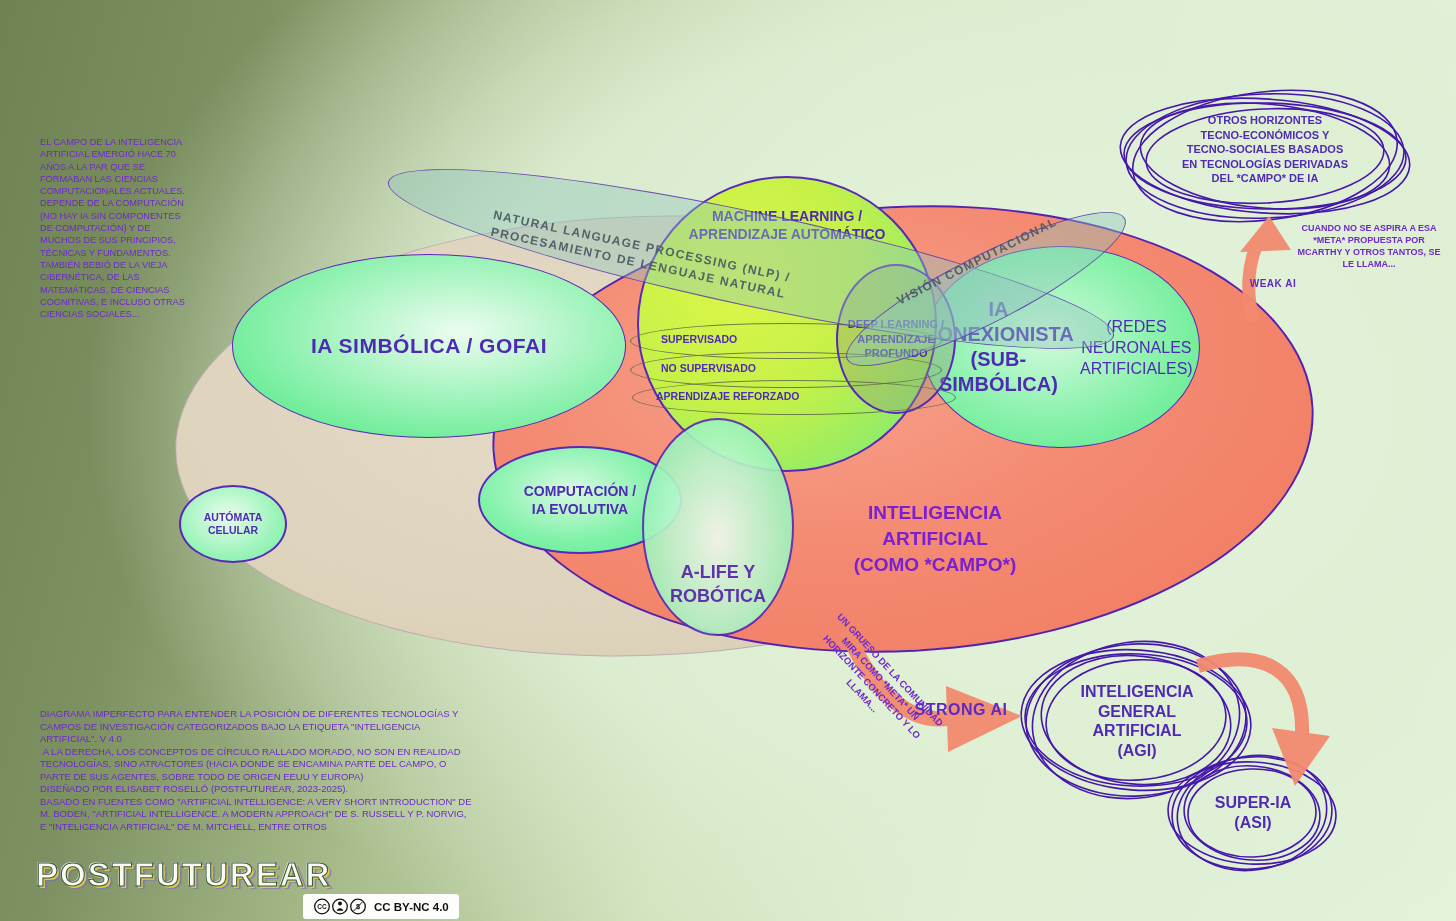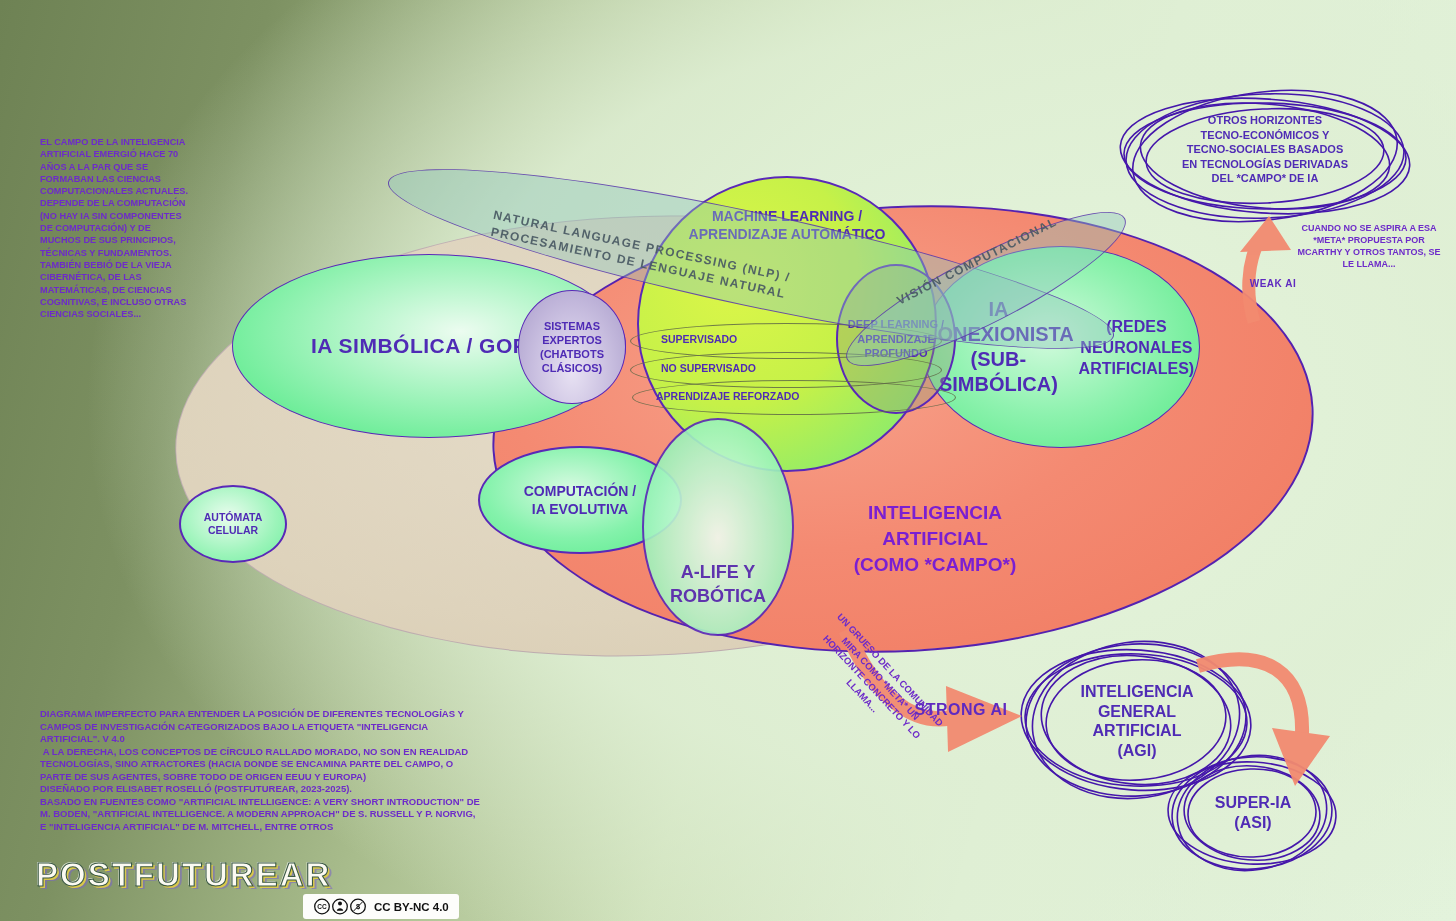--- a/index.html
+++ b/index.html
@@ -7,21 +7,21 @@
   #stage{position:relative;width:1456px;height:921px;overflow:hidden;
     background:
       radial-gradient(ellipse 1150px 820px at 66% 44%, rgba(229,245,221,.95) 0%, rgba(223,239,212,.88) 45%, rgba(223,239,212,0) 76%),
       linear-gradient(104deg,#6e8254 0%,#7d9162 16%,#a9bd8d 34%,#cfe1ba 52%,#dfefd4 70%,#e3f3dc 100%);}
   .abs{position:absolute;}
   .pre{white-space:pre-wrap;}
   .ell{position:absolute;border-radius:50%;display:flex;align-items:center;justify-content:center;text-align:center;}
   .lbl{color:#4f2bb5;font-weight:bold;}
   .title{position:absolute;left:0;right:0;top:33px;text-align:center;font-size:24px;font-weight:bold;
          letter-spacing:.5px;color:#7d1fd2;}
-  .note{color:#6d2bc9;font-weight:bold;}
+  .note{color:#6d2bc9;font-weight:normal;}
   .bandtext{color:rgba(73,89,99,.92);font-weight:bold;letter-spacing:1.4px;text-align:center;}
   svg.overlay{position:absolute;left:0;top:0;z-index:9;pointer-events:none;}
   .scrib-label{position:absolute;text-align:center;color:#4f2bb5;font-weight:bold;z-index:10;}
   .logo{position:absolute;left:36px;top:856px;font-size:33px;font-weight:800;letter-spacing:2px;
         color:#fbfaf2;-webkit-text-stroke:1.1px #3c5a44;
         text-shadow:2px 2px 0 #d9c84b, 4px 3px 0 rgba(122,100,200,.55), -1px -1px 0 rgba(255,255,255,.7);}
   .badge{position:absolute;left:303px;top:894px;background:#fdfdfb;border-radius:3px;padding:4px 10px;
          display:flex;align-items:center;gap:7px;color:#111;font-weight:bold;font-size:11.5px;justify-content:center;}
 </style>
 </head>
@@ -58,21 +58,21 @@
               background:radial-gradient(ellipse at 58% 42%, #ecfcf0 0%, #a5f4bf 42%, #5deb8d 85%, #55e886 100%);
               border:1.5px solid #5a28b8;">
     <span class="lbl" style="font-size:21px;font-weight:600;letter-spacing:.5px;">IA SIMBÓLICA / GOFAI</span>
   </div>
 
   <div class="ell" style="left:922px;top:246px;width:276px;height:200px;z-index:3;flex-direction:row;
               background:radial-gradient(ellipse at 45% 45%, #d2fadd 0%, #8df2ae 50%, #58e988 95%);
               border:1.5px solid #5a28b8;align-items:center;">
     <span class="lbl pre" style="font-size:20px;font-weight:600;line-height:25px;">IA CONEXIONISTA
 (SUB-SIMBÓLICA)</span>
-    <span class="lbl pre" style="font-size:16px;font-weight:700;line-height:21px;">(REDES NEURONALES
+    <span class="lbl pre" style="font-size:16px;font-weight:400;line-height:21px;">(REDES NEURONALES
 ARTIFICIALES)</span>
   </div>
 
   <div class="ell" style="left:179px;top:485px;width:104px;height:74px;z-index:4;
               background:radial-gradient(ellipse at 45% 40%, #e9fcee 0%, #9cf4ba 60%, #6fefa0 100%);
               border:2px solid #5a28b8;">
     <span class="lbl pre" style="font-size:10.5px;line-height:13.5px;">AUTÓMATA
 CELULAR</span>
   </div>
 
@@ -89,28 +89,20 @@
   <div class="abs lbl pre" style="left:652px;top:207px;width:270px;text-align:center;font-size:14px;line-height:18px;z-index:5;">MACHINE LEARNING /
 APRENDIZAJE AUTOMÁTICO</div>
 
   <div class="ell" style="left:836px;top:264px;width:116px;height:146px;z-index:6;
               background:rgba(148,158,118,.38);border:2px solid #5a28b8;">
     <span class="lbl pre" style="font-size:11px;line-height:14.5px;">DEEP LEARNING /
 APRENDIZAJE
 PROFUNDO</span>
   </div>
 
-  <div class="ell" style="left:518px;top:290px;width:106px;height:112px;z-index:6;
-              background:radial-gradient(ellipse at 50% 72%, #e8e2f3 0%, #c9bfe0 50%, #a99cca 100%);
-              border:1.5px solid #5a28b8;">
-    <span class="lbl pre" style="font-size:11px;line-height:14px;">SISTEMAS
-EXPERTOS
-(CHATBOTS
-CLÁSICOS)</span>
-  </div>
 
   <div class="ell" style="left:630px;top:323px;width:310px;height:34px;z-index:6;border:1px solid rgba(95,105,70,.85);"></div>
   <div class="ell" style="left:630px;top:352px;width:310px;height:34px;z-index:6;border:1px solid rgba(95,105,70,.85);"></div>
   <div class="ell" style="left:632px;top:380px;width:322px;height:33px;z-index:6;border:1px solid rgba(95,105,70,.85);"></div>
   <div class="abs lbl" style="left:661px;top:333px;font-size:10.5px;z-index:6;">SUPERVISADO</div>
   <div class="abs lbl" style="left:661px;top:362px;font-size:10.5px;z-index:6;">NO SUPERVISADO</div>
   <div class="abs lbl" style="left:656px;top:390px;font-size:10.5px;z-index:6;">APRENDIZAJE REFORZADO</div>
 
   <div class="ell" style="left:642px;top:418px;width:152px;height:218px;z-index:6;opacity:.9;padding-bottom:26px;box-sizing:border-box;
               background:radial-gradient(ellipse at 50% 55%, #f0fdf2 0%, #b2f6c9 52%, #7bf0a4 95%);

